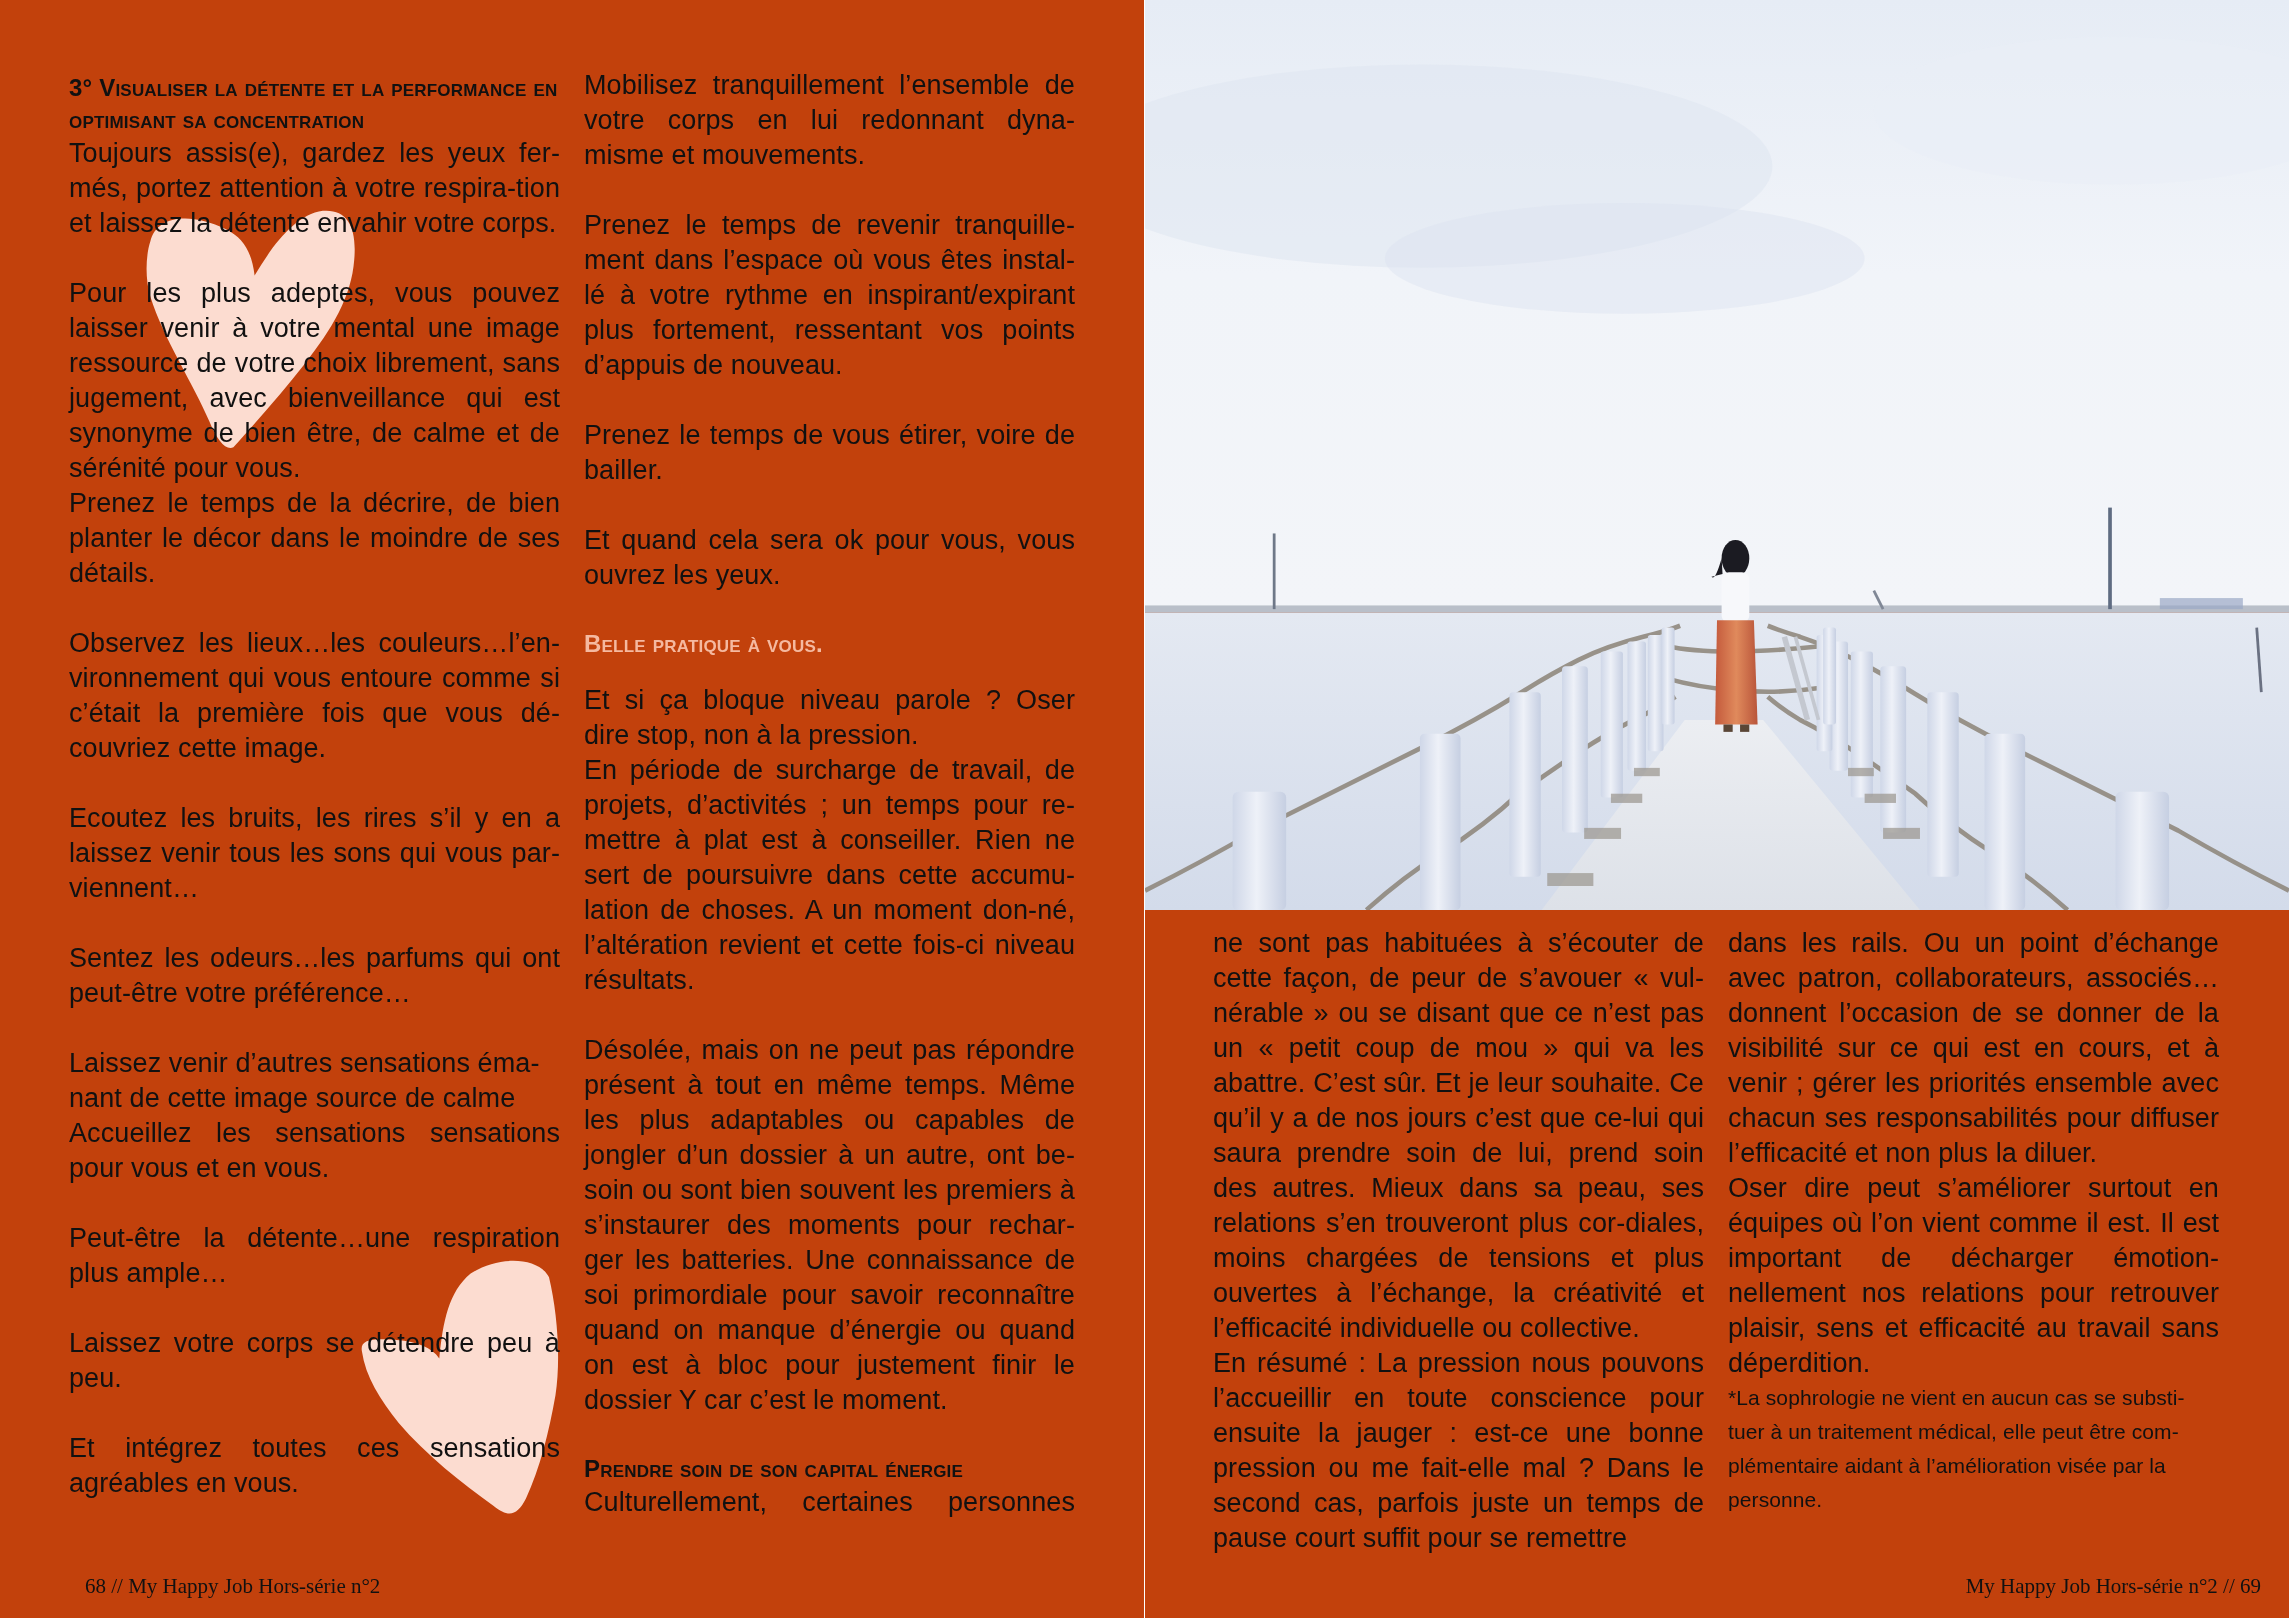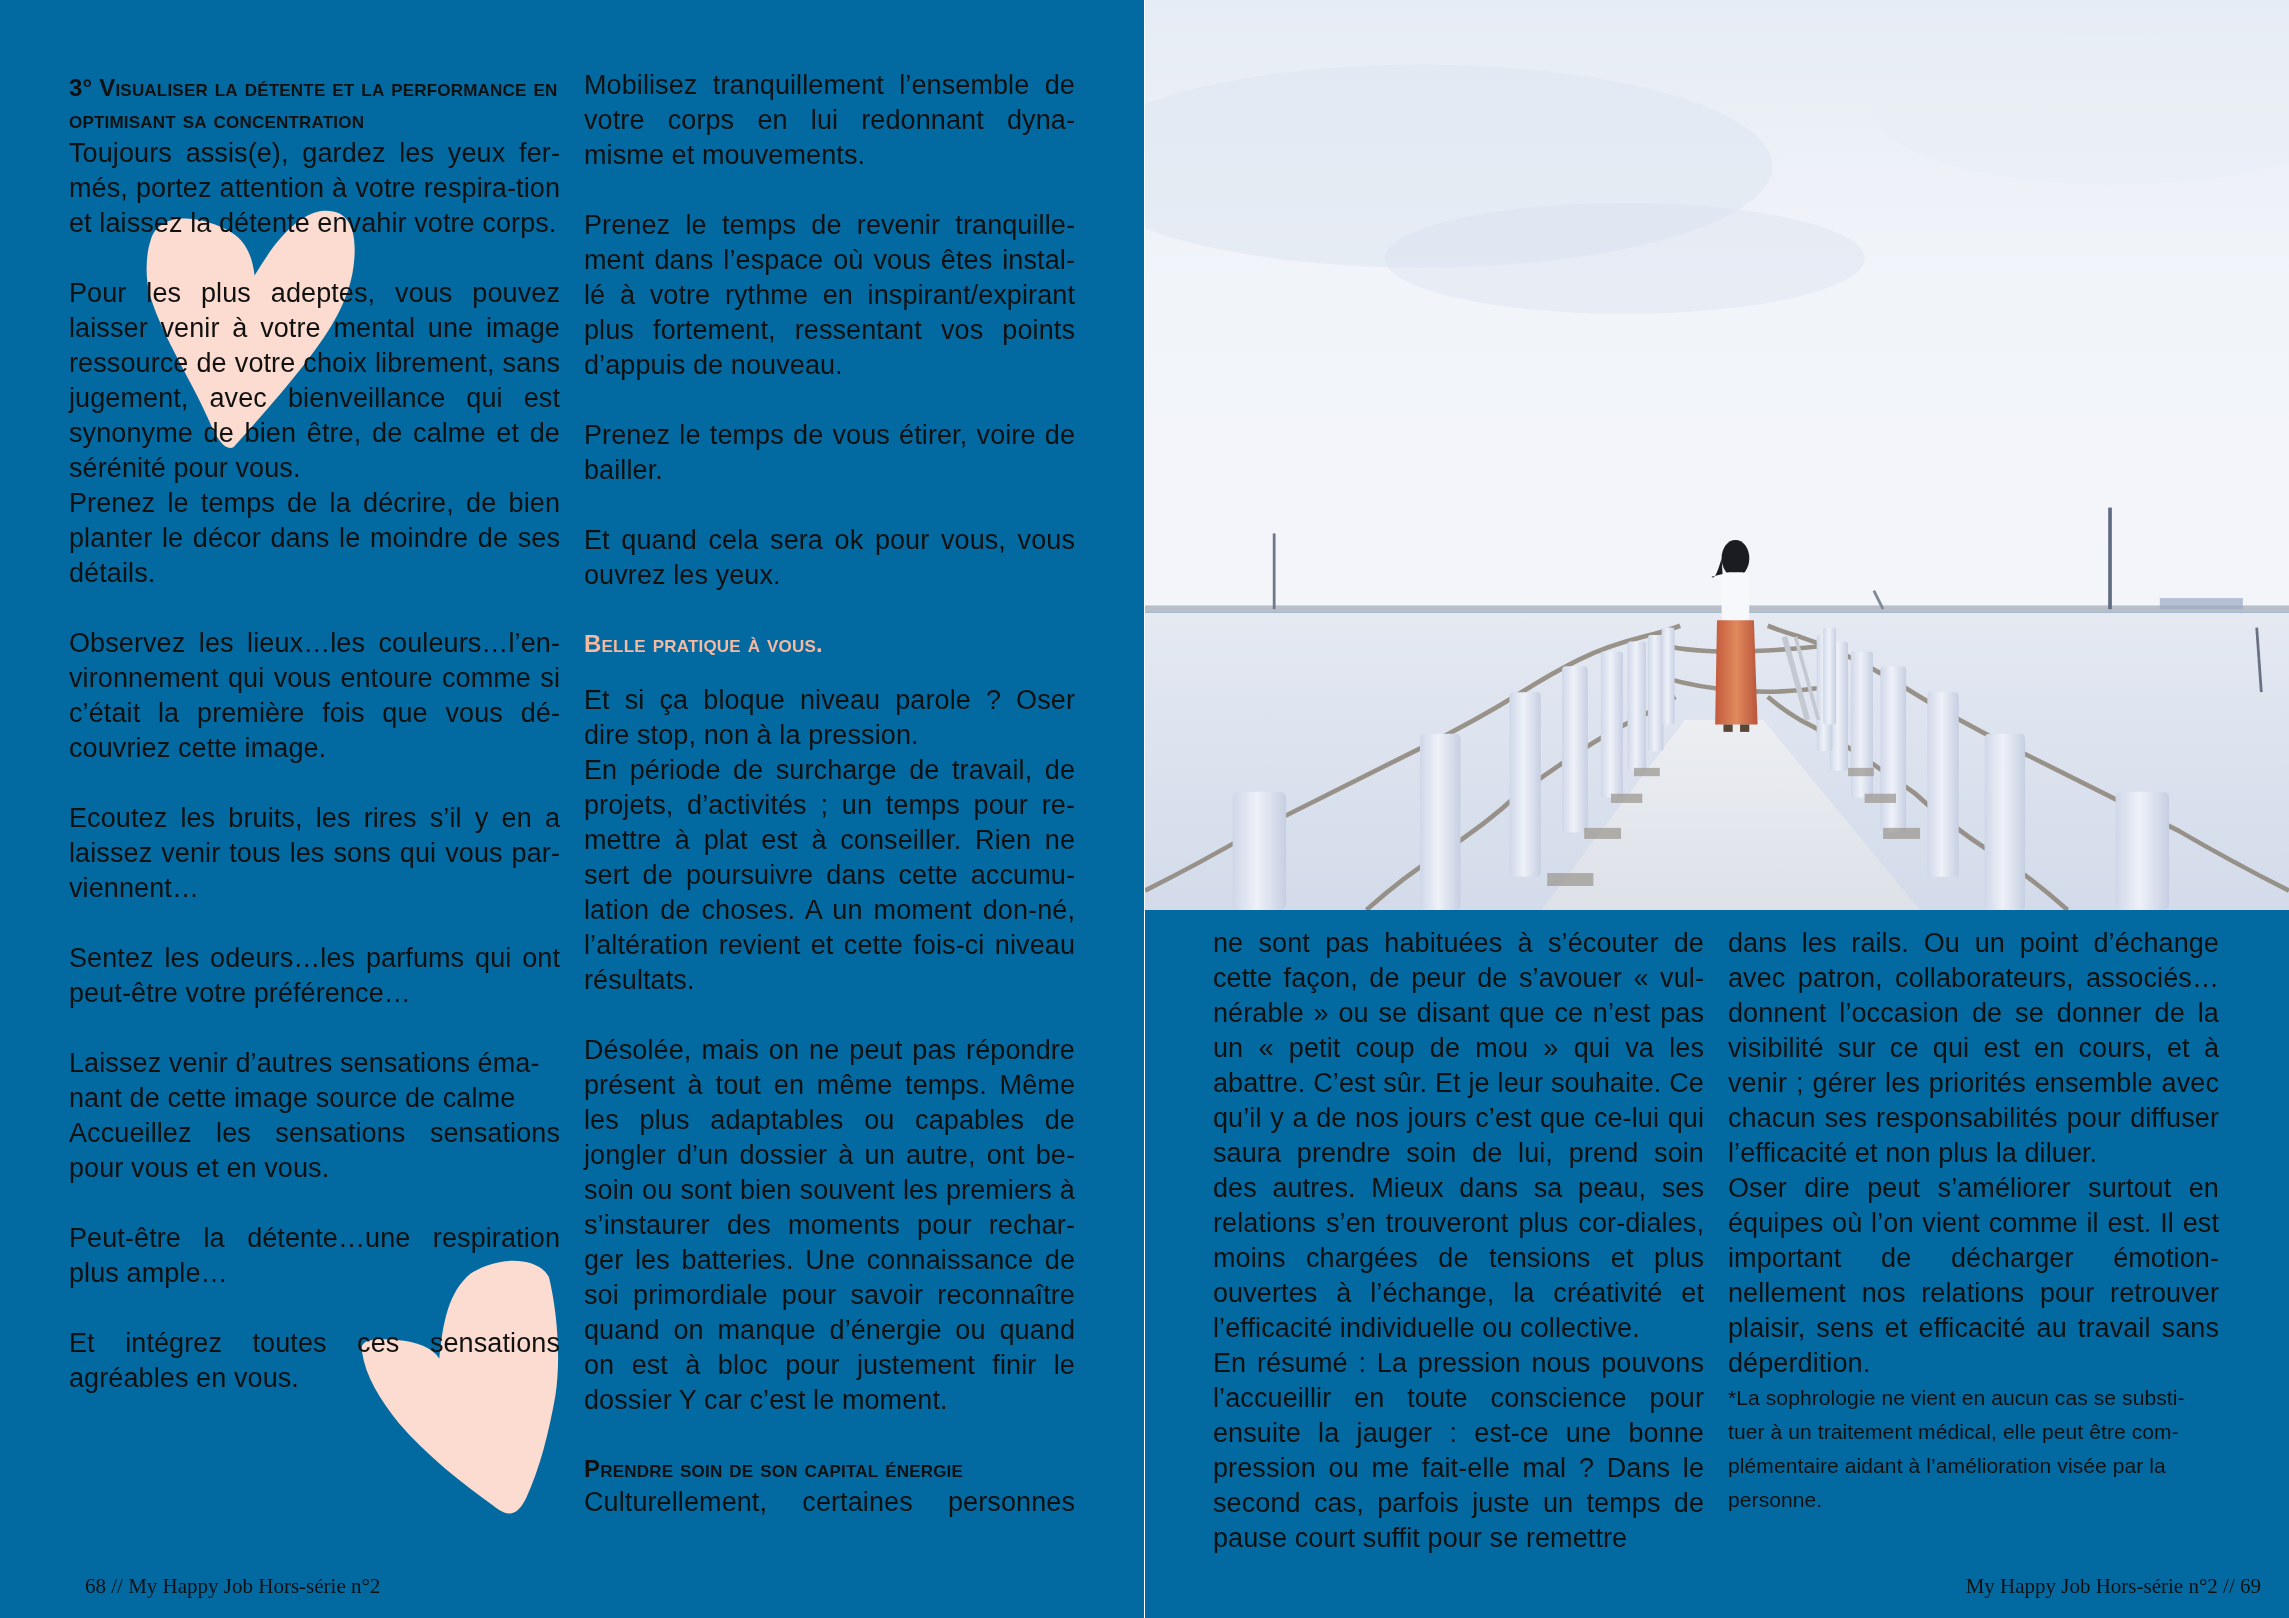--- a/index.html
+++ b/index.html
@@ -13,21 +13,21 @@
       position: relative;
       overflow: hidden;
       font-family: "Liberation Sans", "DejaVu Sans", sans-serif;
       color: #111111;
     }
     .page {
       position: absolute;
       top: 0;
       height: 1619px;
       width: 1144px;
-      background: #0369a1;
+      background: #c2410c;
     }
     .page-left { left: 0; }
     .page-right { left: 1145px; }
 
     .heart {
       position: absolute;
       z-index: 0;
     }
     .heart svg { display: block; width: 100%; height: 100%; }
 
@@ -111,20 +111,21 @@
     <h2 class="heading">3° Visualiser la détente et la performance en optimisant sa concentration</h2>
     <p class="tight">Toujours assis(e), gardez les yeux fer-més, portez attention à votre respira-tion et laissez la détente envahir votre corps.</p>
     <p style="margin-top:35px;">Pour les plus adeptes, vous pouvez laisser venir à votre mental une image ressource de votre choix librement, sans jugement, avec bienveillance qui est synonyme de bien être, de calme et de sérénité pour vous.</p>
     <p style="margin-top:-35px;">Prenez le temps de la décrire, de bien planter le décor dans le moindre de ses détails.</p>
     <p>Observez les lieux…les couleurs…l’en-vironnement qui vous entoure comme si c’était la première fois que vous dé-couvriez cette image.</p>
     <p>Ecoutez les bruits, les rires s’il y en a laissez venir tous les sons qui vous par-viennent…</p>
     <p>Sentez les odeurs…les parfums qui ont peut-être votre préférence…</p>
     <p class="tight" style="text-align:left;">Laissez venir d’autres sensations éma-nant de cette image source de calme</p>
     <p>Accueillez les sensations sensations pour vous et en vous.</p>
     <p>Peut-être la détente…une respiration plus ample…</p>
+    <p>Laissez votre corps se détendre peu à peu.</p>
     <p class="last">Et intégrez toutes ces sensations agréables en vous.</p>
   </div>
 
   <div class="col" style="left:584px; top:68px;">
     <p>Mobilisez tranquillement l’ensemble de votre corps en lui redonnant dyna-misme et mouvements.</p>
     <p>Prenez le temps de revenir tranquille-ment dans l’espace où vous êtes instal-lé à votre rythme en inspirant/expirant plus fortement, ressentant vos points d’appuis de nouveau.</p>
     <p>Prenez le temps de vous étirer, voire de bailler.</p>
     <p>Et quand cela sera ok pour vous, vous ouvrez les yeux.</p>
     <h3 class="heading accent">Belle pratique à vous.</h3>
     <p class="tight">Et si ça bloque niveau parole ? Oser dire stop, non à la pression.</p>

